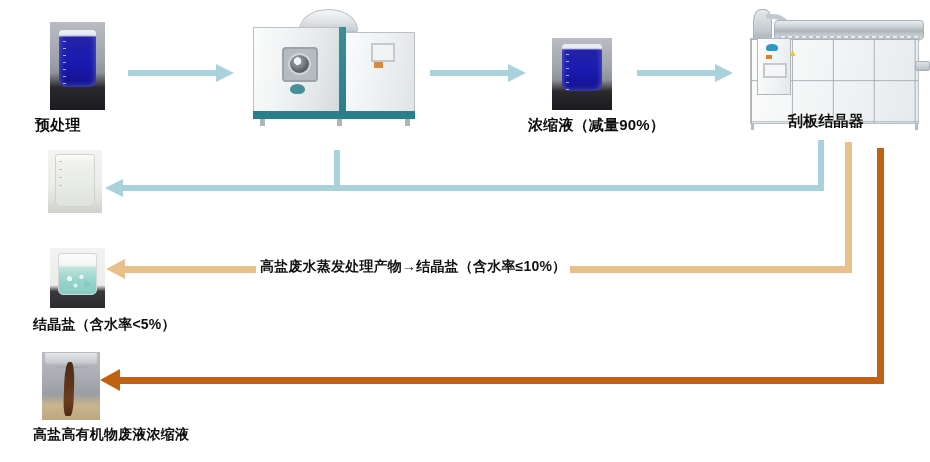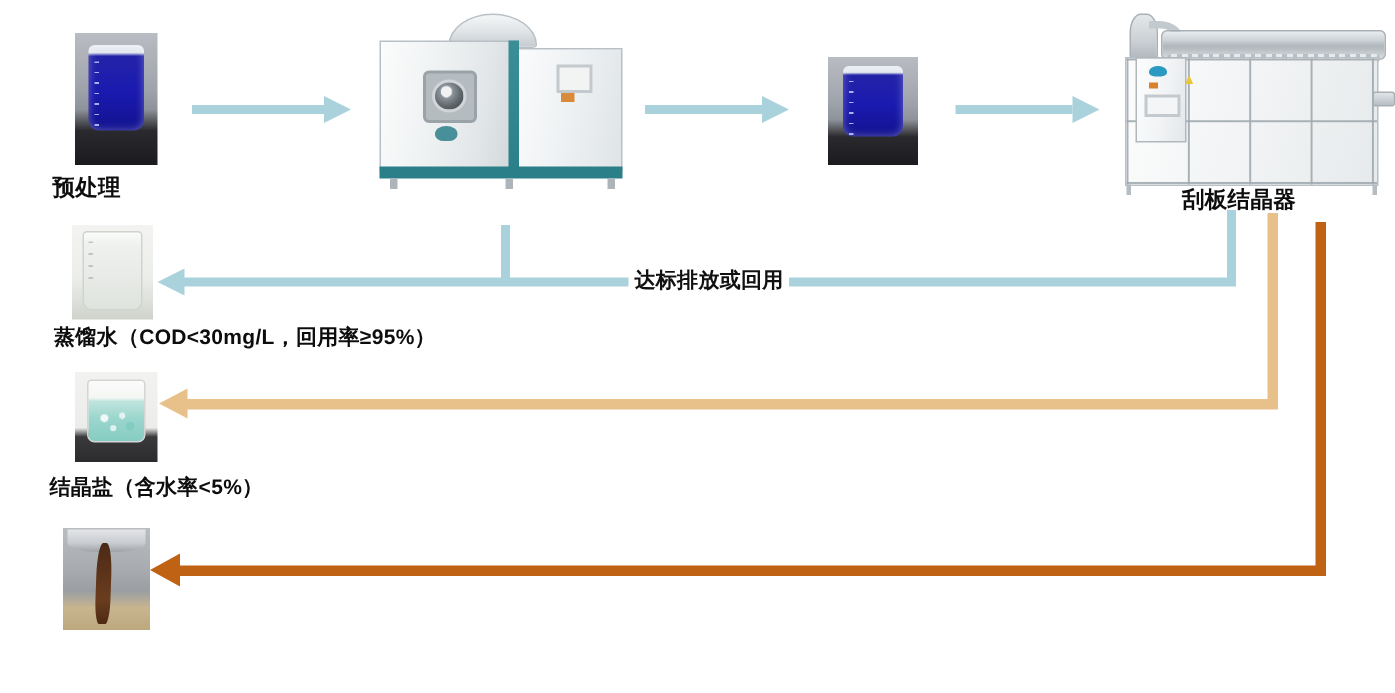--- a/index.html
+++ b/index.html
@@ -357,59 +357,60 @@
     <div class="teal-strip"></div>
     <div class="foot" style="left:6%;"></div>
     <div class="foot" style="left:52%;"></div>
     <div class="foot" style="left:92%;"></div>
   </div>
 
   <div class="hline" style="left:430px; top:70px; width:78px; height:6px; background:#a9d2dc;"></div>
   <div class="arrow-head" style="left:508px; top:64px; border-top:9px solid transparent; border-bottom:9px solid transparent; border-left:18px solid #a9d2dc;"></div>
 
   <div class="photo photo-beaker-blue" style="left:552px; top:38px; width:60px; height:72px;"></div>
+  <div class="label" style="left:528px; top:116px; font-size:15px;">浓缩液（减量90%）</div>
 
   <div class="hline" style="left:637px; top:70px; width:78px; height:6px; background:#a9d2dc;"></div>
   <div class="arrow-head" style="left:715px; top:64px; border-top:9px solid transparent; border-bottom:9px solid transparent; border-left:18px solid #a9d2dc;"></div>
 
   <div class="photo machine-cryst" style="left:742px; top:5px; width:188px; height:125px;">
     <div class="cyclone"></div>
     <div class="elbow"></div>
     <div class="drum"></div>
     <div class="frame">
       <div class="panel-grid"></div>
     </div>
     <div class="cabinet"></div>
     <div class="cab-logo"></div>
     <div class="cab-dot" style="left:13%; top:40%;"></div>
     <div class="cab-screen"></div>
     <div class="warn"></div>
     <div class="shaft"></div>
     <div class="leg" style="left:5%;"></div>
     <div class="leg" style="left:92%;"></div>
   </div>
-  <div class="label" style="left:788px; top:124px; font-size:15px;">刮板结晶器</div>
+  <div class="label" style="left:788px; top:112px; font-size:15px;">刮板结晶器</div>
 
   <div class="vline" style="left:334px; top:150px; width:6px; height:40px; background:#a9d2dc;"></div>
 
   <div class="vline" style="left:818px; top:140px; width:6px; height:50px; background:#a9d2dc;"></div>
 
   <div class="hline" style="left:120px; top:185px; width:704px; height:6px; background:#a9d2dc;"></div>
   <div class="arrow-head" style="left:105px; top:179px; border-top:9px solid transparent; border-bottom:9px solid transparent; border-right:18px solid #a9d2dc;"></div>
-  <div class="flow-label" style="left:419px; top:178px; font-size:14px;">达标排放或回用</div>
 
   <div class="photo photo-beaker-clear" style="left:48px; top:150px; width:54px; height:63px;"></div>
-  <div class="label" style="left:36px; top:216px; font-size:14px;">蒸馏水（COD&lt;30mg/L，回用率≥95%）</div>
 
   <div class="vline" style="left:845px; top:142px; width:7px; height:130px; background:#e8c18a;"></div>
   <div class="hline" style="left:122px; top:266px; width:730px; height:7px; background:#e8c18a;"></div>
   <div class="arrow-head" style="left:106px; top:259px; border-top:10px solid transparent; border-bottom:10px solid transparent; border-right:19px solid #e8c18a;"></div>
+  <div class="flow-label" style="left:256px; top:258px; font-size:14px;">高盐废水蒸发处理产物→结晶盐（含水率≤10%）</div>
 
   <div class="photo photo-beaker-salt" style="left:50px; top:248px; width:55px; height:60px;"></div>
   <div class="label" style="left:33px; top:316px; font-size:14px;">结晶盐（含水率&lt;5%）</div>
 
   <div class="vline" style="left:877px; top:148px; width:7px; height:235px; background:#bf6214;"></div>
   <div class="hline" style="left:118px; top:377px; width:766px; height:7px; background:#bf6214;"></div>
   <div class="arrow-head" style="left:100px; top:369px; border-top:11px solid transparent; border-bottom:11px solid transparent; border-right:20px solid #bf6214;"></div>
 
   <div class="photo photo-sludge" style="left:42px; top:352px; width:58px; height:68px;"></div>
+  <div class="label" style="left:33px; top:426px; font-size:14px;">高盐高有机物废液浓缩液</div>
 
 </div>
 
 </body></html>

